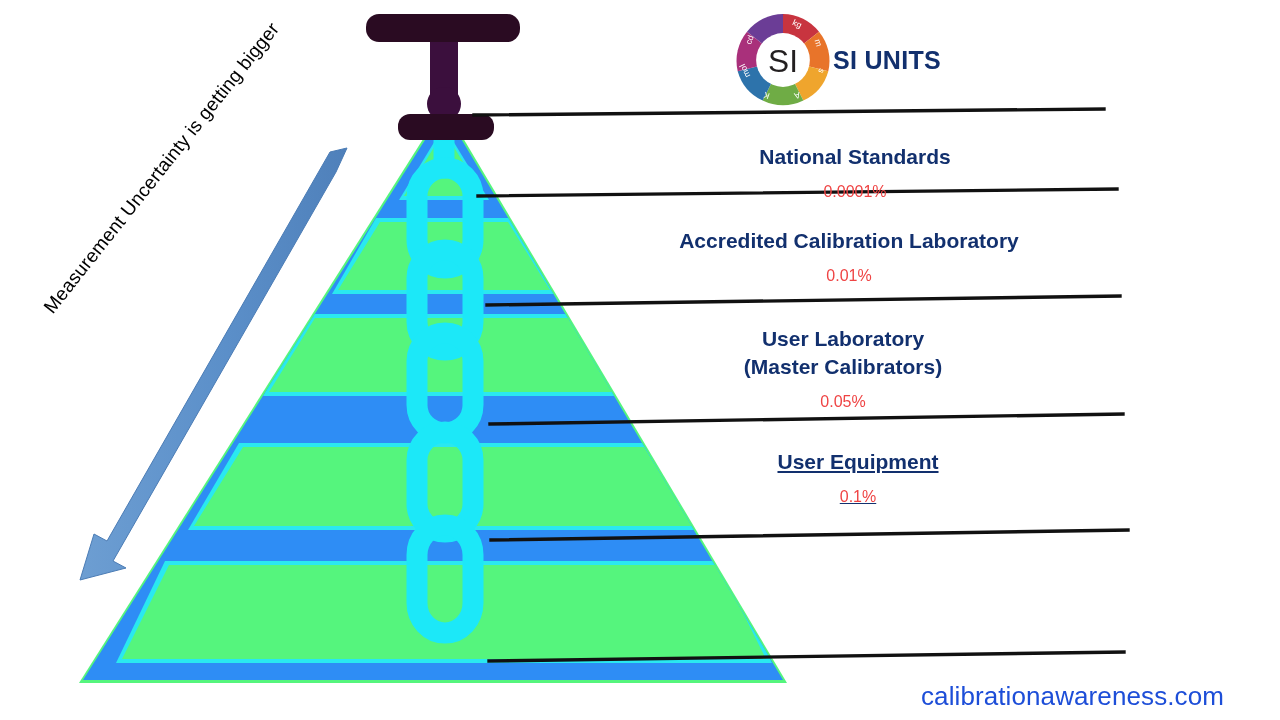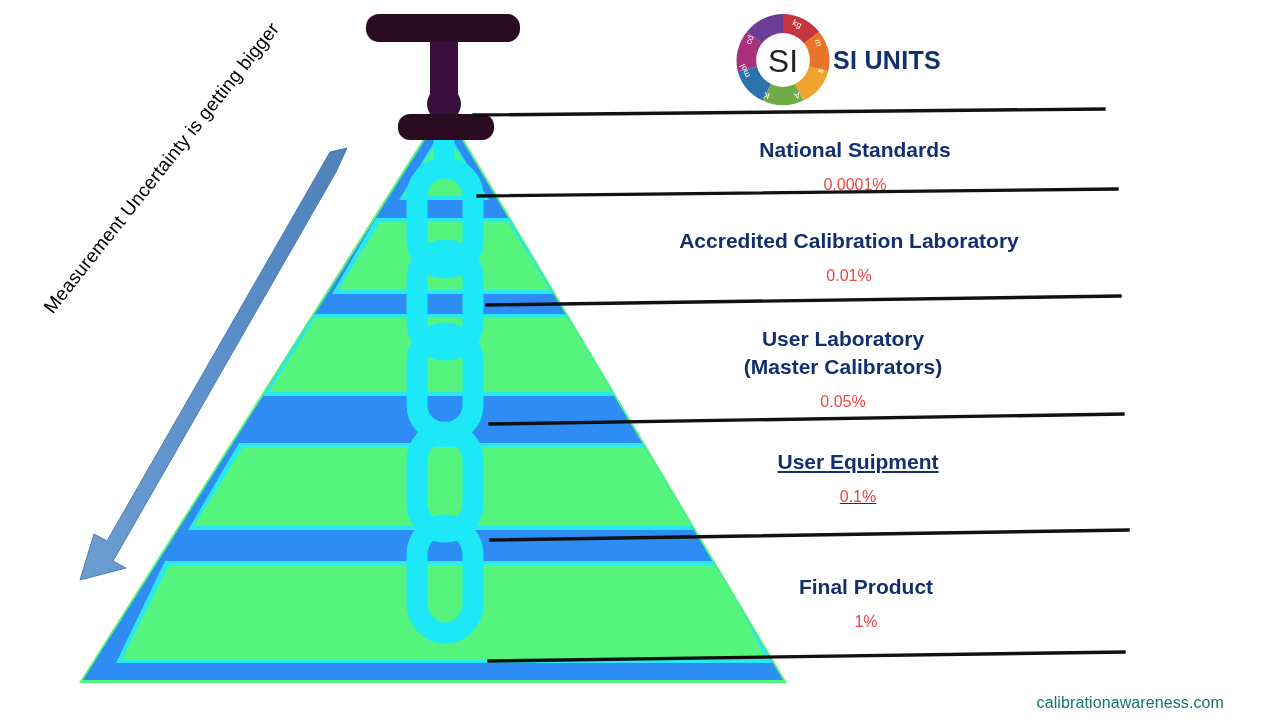--- a/index.html
+++ b/index.html
@@ -26,21 +26,21 @@
   
   #uncertainty-text{
     position:absolute;left:48px;top:300px;width:330px;
     font-size:19px;color:#000;white-space:nowrap;
     transform:rotate(-51.5deg);transform-origin:left center;
     letter-spacing:.2px;
   }
 
   
   #site-footer{
-    position:absolute;right:56px;bottom:8px;font-size:16px;color:#0f766e;
+    position:absolute;right:56px;bottom:8px;font-size:26px;color:#1d4ed8;
     letter-spacing:.1px;
   }
 </style>
 </head>
 <body>
 
 <div id="stage">
 
   <svg class="layer" viewBox="0 0 1280 720">
 
@@ -150,43 +150,39 @@
         <text x="87.5" y="60" text-anchor="middle" font-size="9" fill="#ffffff" transform="rotate(118 87.5 60)">s</text>
         <text x="64" y="84" text-anchor="middle" font-size="9" fill="#ffffff" transform="rotate(165 64 84)">A</text>
         <text x="34" y="84" text-anchor="middle" font-size="9" fill="#ffffff" transform="rotate(200 34 84)">K</text>
         <text x="13" y="60" text-anchor="middle" font-size="9" fill="#ffffff" transform="rotate(244 13 60)">mol</text>
         <text x="18" y="30" text-anchor="middle" font-size="9" fill="#ffffff" transform="rotate(290 18 30)">cd</text>
       </svg>
     </div>
     <div id="si-units-text">SI UNITS</div>
   </div>
 
-  <div class="tier-label" style="left:655px;top:136px;width:400px;">
+  <div class="tier-label" style="left:655px;top:143px;width:400px;">
     <div class="tier-title">National Standards</div>
     <div class="tier-value">0.0001%</div>
   </div>
 
   <div class="tier-label" style="left:649px;top:227px;width:400px;">
     <div class="tier-title">Accredited Calibration Laboratory</div>
     <div class="tier-value">0.01%</div>
   </div>
 
   <div class="tier-label" style="left:643px;top:325px;width:400px;">
     <div class="tier-title">User Laboratory</div>
     <div class="tier-title">(Master  Calibrators)</div>
     <div class="tier-value">0.05%</div>
   </div>
 
   <div class="tier-label" style="left:658px;top:448px;width:400px;text-decoration:underline;">
     <div class="tier-title">User Equipment</div>
     <div class="tier-value">0.1%</div>
   </div>
 
-  <div class="tier-label" style="left:666px;top:573px;width:400px;">
-    <div class="tier-title">Final Product</div>
-    <div class="tier-value">1%</div>
-  </div>
 
   <div id="uncertainty-text">Measurement Uncertainty is getting bigger</div>
 
   <div id="site-footer">calibrationawareness.com</div>
 
 </div>
 
 </body></html>

